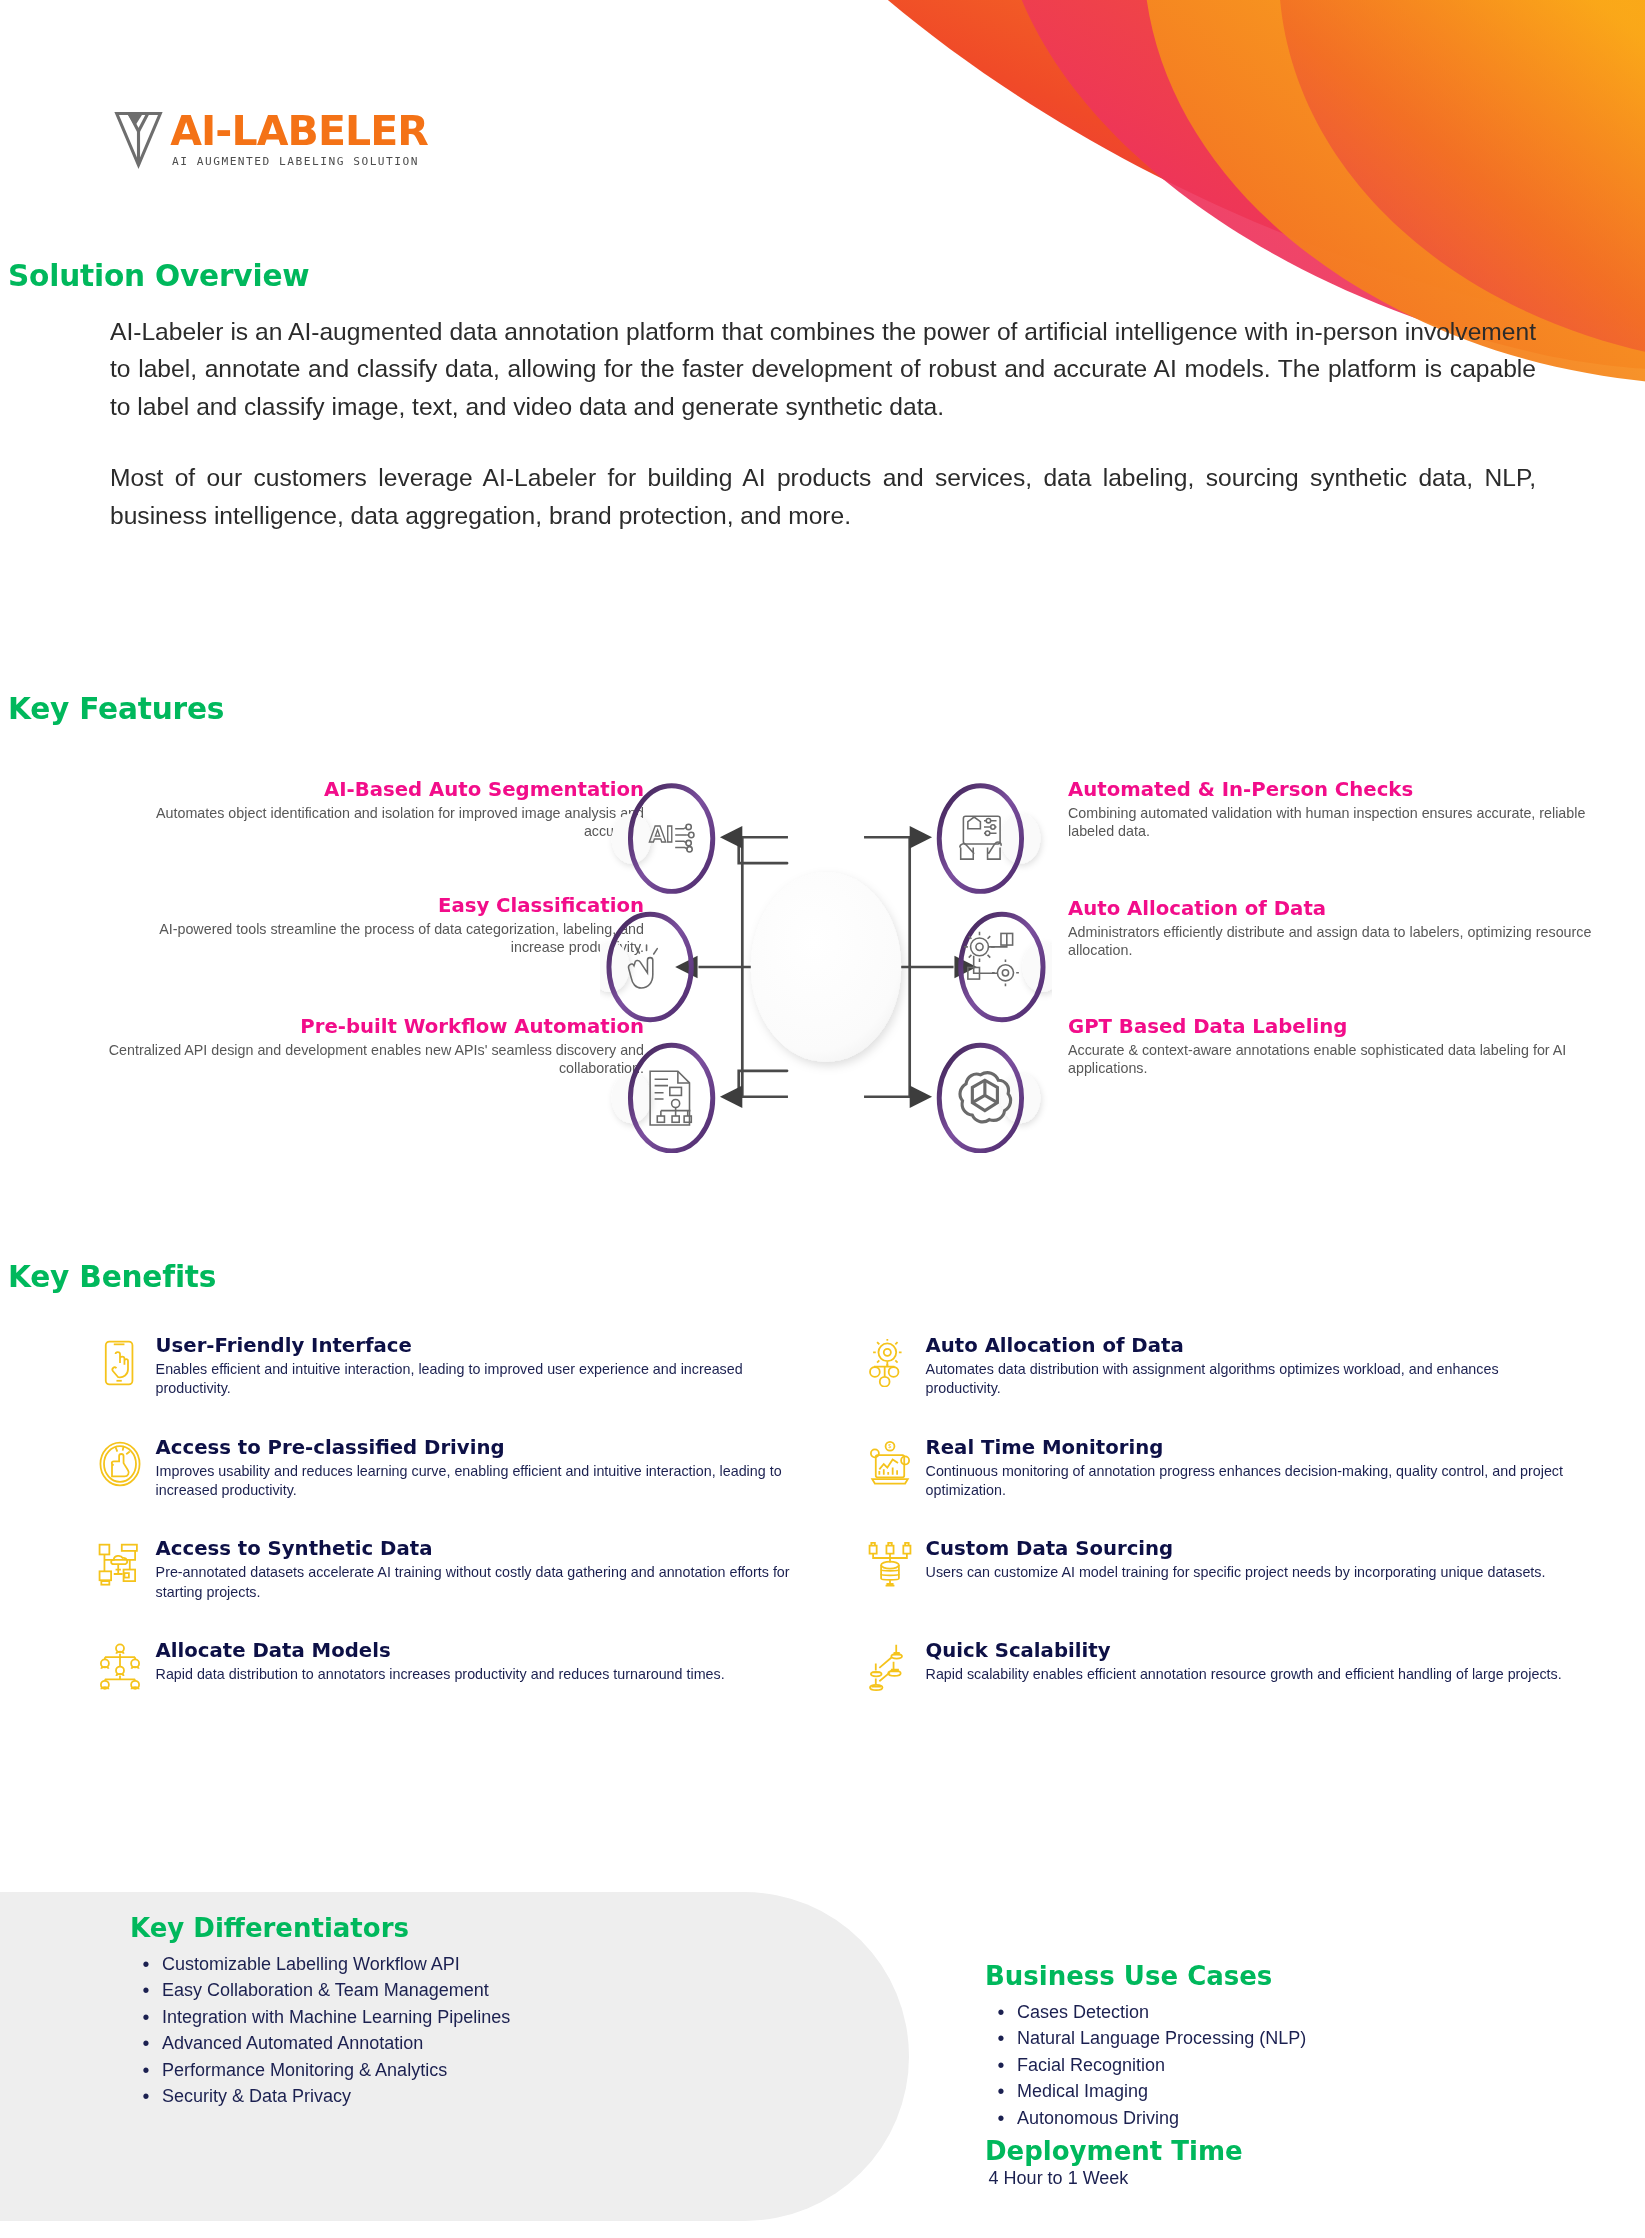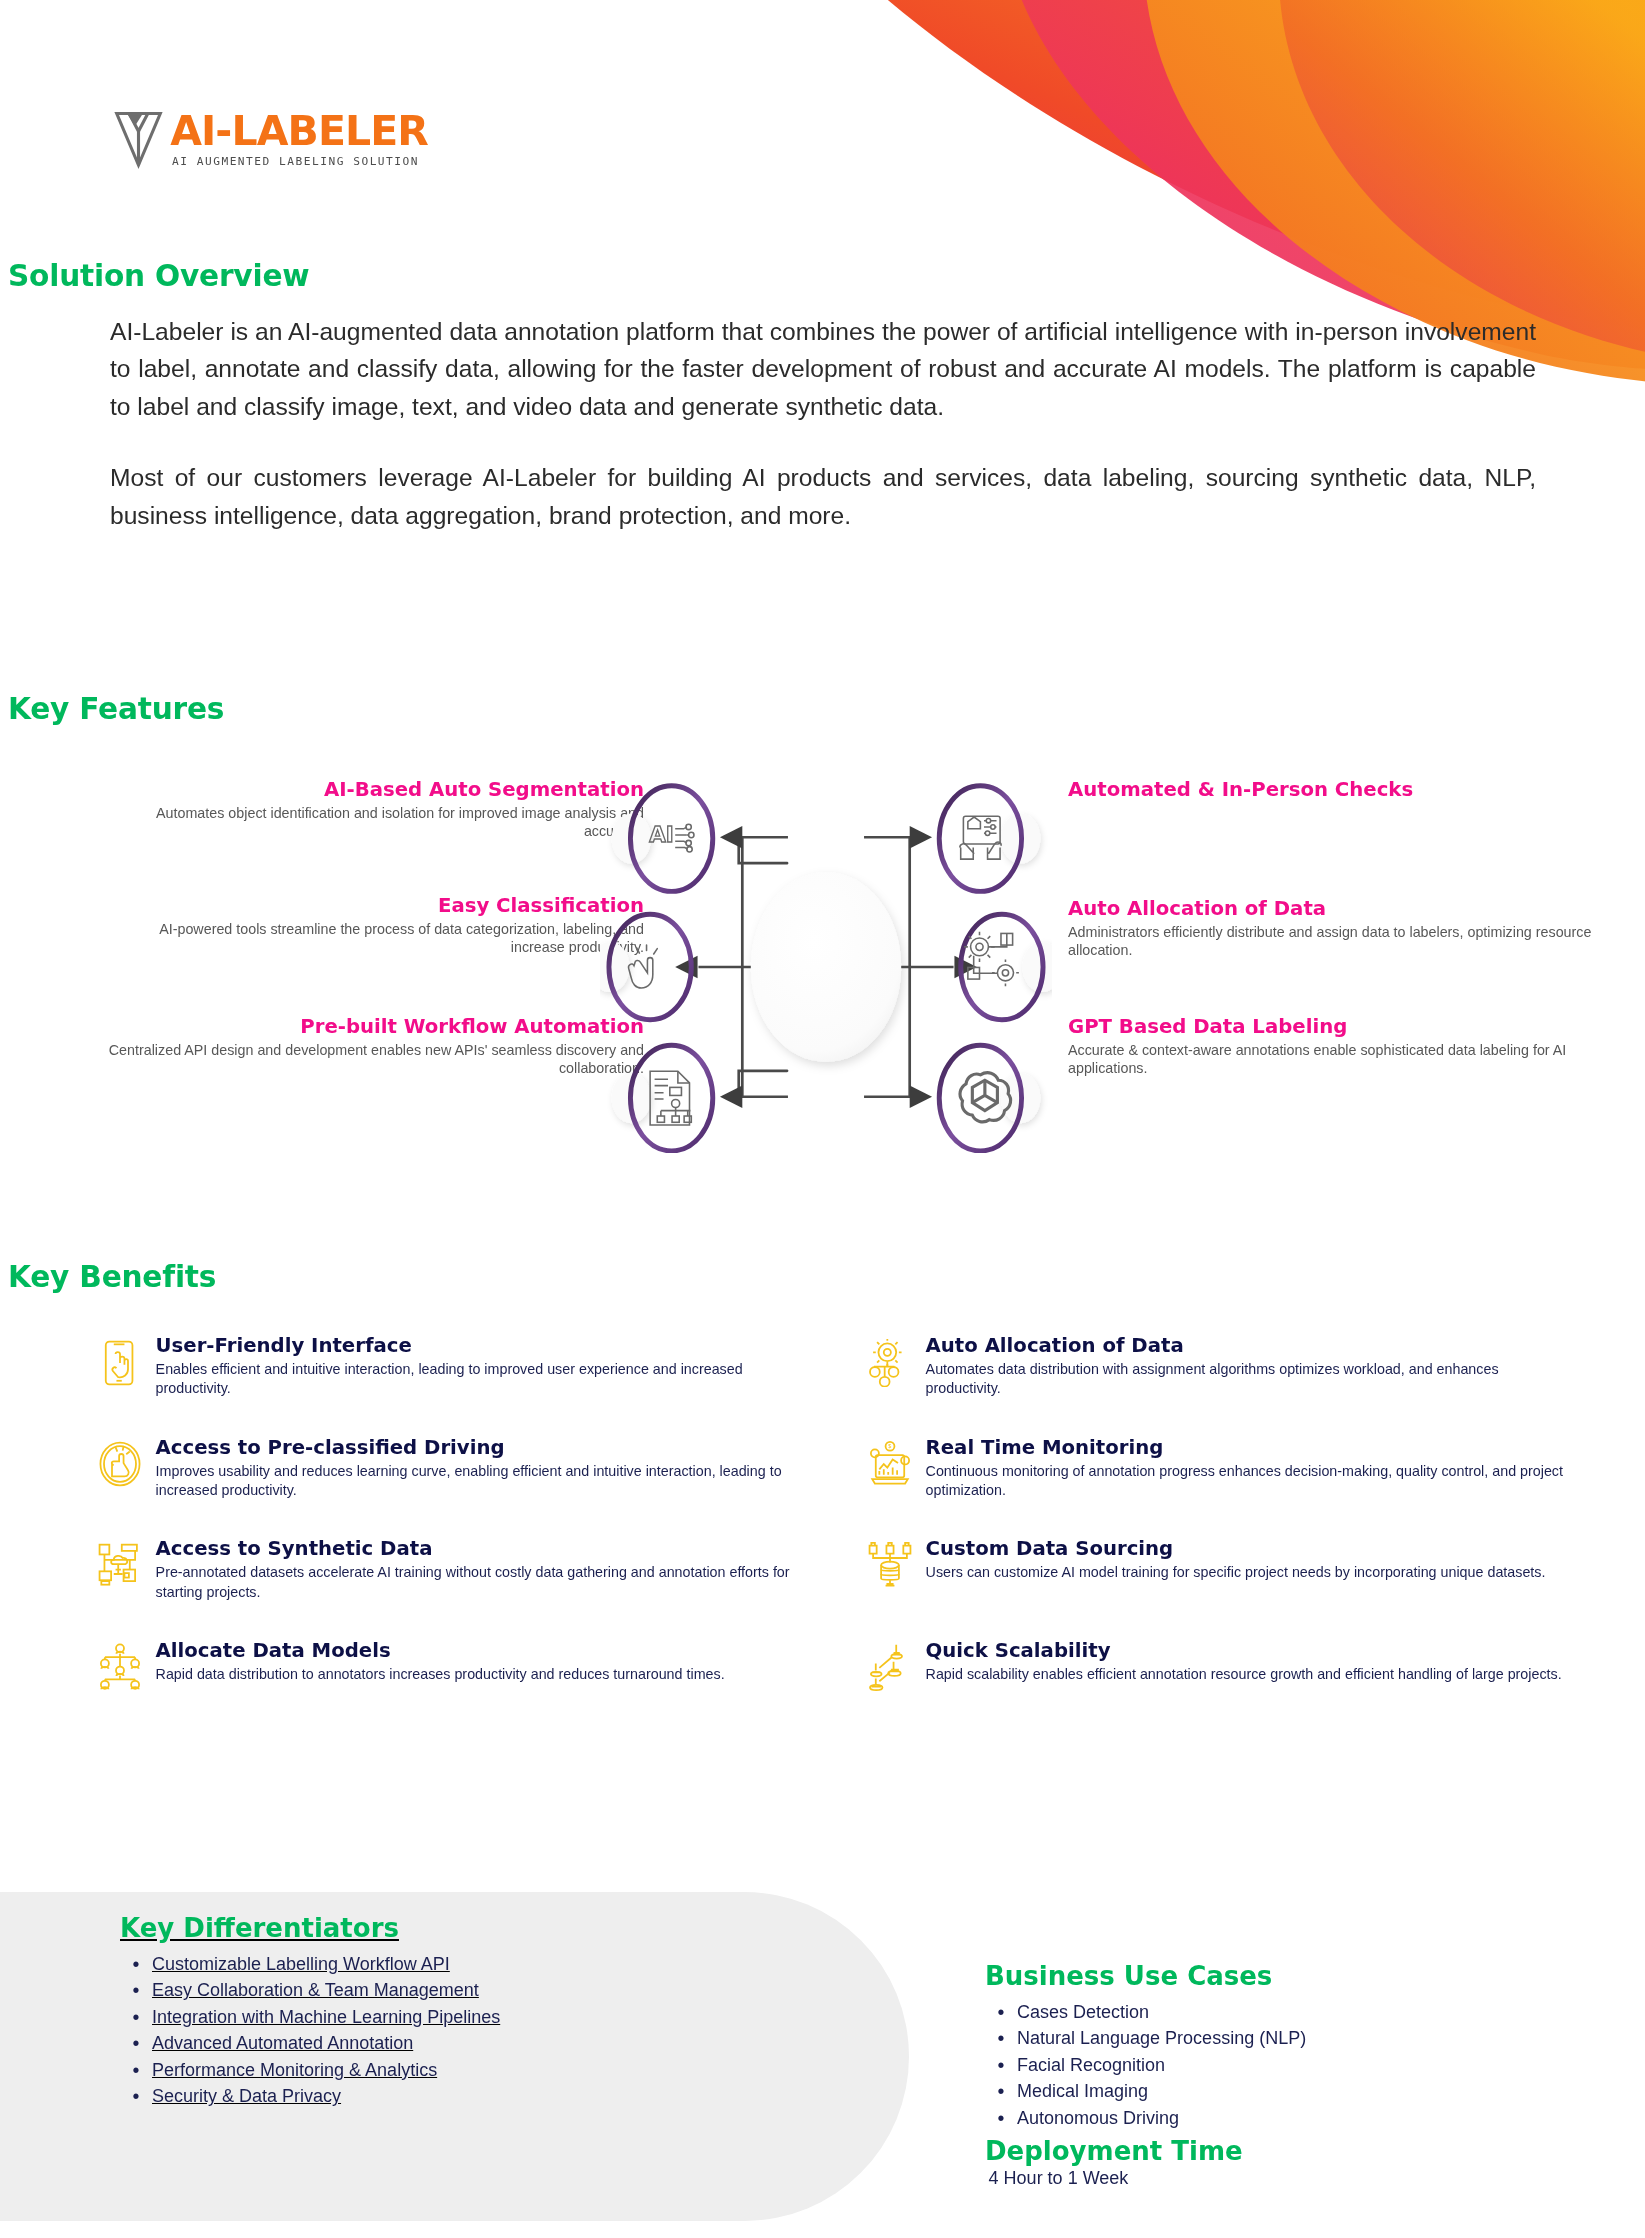--- a/index.html
+++ b/index.html
@@ -52,21 +52,21 @@
   #benefits { position:absolute; left:96px; top:1336px; width:1473px;
               display:grid; grid-template-columns:1fr 1fr; column-gap:67px; row-gap:39px; }
   .ben { display:flex; align-items:flex-start; }
   .ben-icon { width:48px; min-width:48px; height:48px; margin-right:11.6px; margin-top:2.7px; }
   .ben-h { color:#0d1046; font-weight:bold; font-size:19.7px; font-family:"DejaVu Sans", sans-serif; line-height:1.05; }
   .ben-p { color:#1b2050; font-size:14.3px; line-height:1.34; margin-top:3.6px; font-weight:300; }
 
   
   #greypanel { position:absolute; left:0; top:1892px; width:909px; height:329px;
                background:#eeeeee; border-radius:0 179px 179px 0; }
-  #diff { position:absolute; left:120px; top:1913px; width:761px;text-decoration:underline; }
+  #diff { position:absolute; left:130px; top:1913px; width:761px; }
   #buc  { position:absolute; left:985px; top:1913px; width:627px;margin-top:48px; }
   .panel-h { color:#00b85c; font-weight:bold; font-size:26px; font-family:"DejaVu Sans", sans-serif; }
   .panel-ul { margin-top:8px; list-style:none; }
   .panel-ul li { position:relative; padding-left:32px; font-size:18px; line-height:1.47; color:#1b2050; font-weight:300; }
   .panel-ul li:before { content:"•"; position:absolute; left:12.5px; top:-1.3px; font-size:19.7px; color:#1b2050; }
   #deploy-h { margin-top:4.5px; }
   #deploy-v { font-size:18px; color:#1b2050; margin-top:2.7px; font-weight:300; padding-left:3.6px; }
 </style>
 </head>
 <body>
@@ -138,20 +138,21 @@
     </div>
     <div class="feat-item" style="top:237px;right:0;width:537px;">
       <div class="feat-h">Pre-built Workflow Automation</div>
       <div class="feat-p">Centralized API design and development enables new APIs' seamless discovery and collaboration.</div>
     </div>
   </div>
 
   <div id="feat-right">
     <div class="feat-item" style="top:0px;left:0;width:542px;">
       <div class="feat-h">Automated &amp; In-Person Checks</div>
+      <div class="feat-p">Combining automated validation with human inspection ensures accurate, reliable labeled data.</div>
     </div>
     <div class="feat-item" style="top:119px;left:0;width:542px;">
       <div class="feat-h">Auto Allocation of Data</div>
       <div class="feat-p">Administrators efficiently distribute and assign data to labelers, optimizing resource allocation.</div>
     </div>
     <div class="feat-item" style="top:237px;left:0;width:542px;">
       <div class="feat-h">GPT Based Data Labeling</div>
       <div class="feat-p">Accurate &amp; context-aware annotations enable sophisticated data labeling for AI applications.</div>
     </div>
   </div>

